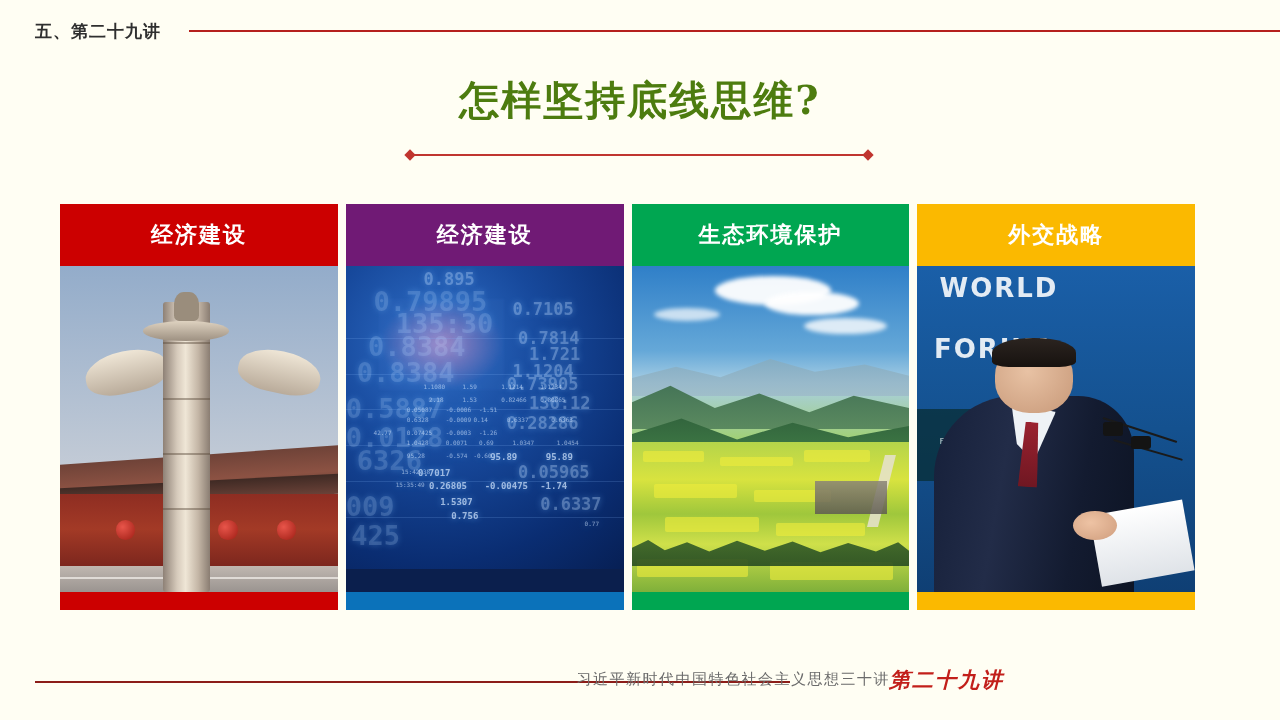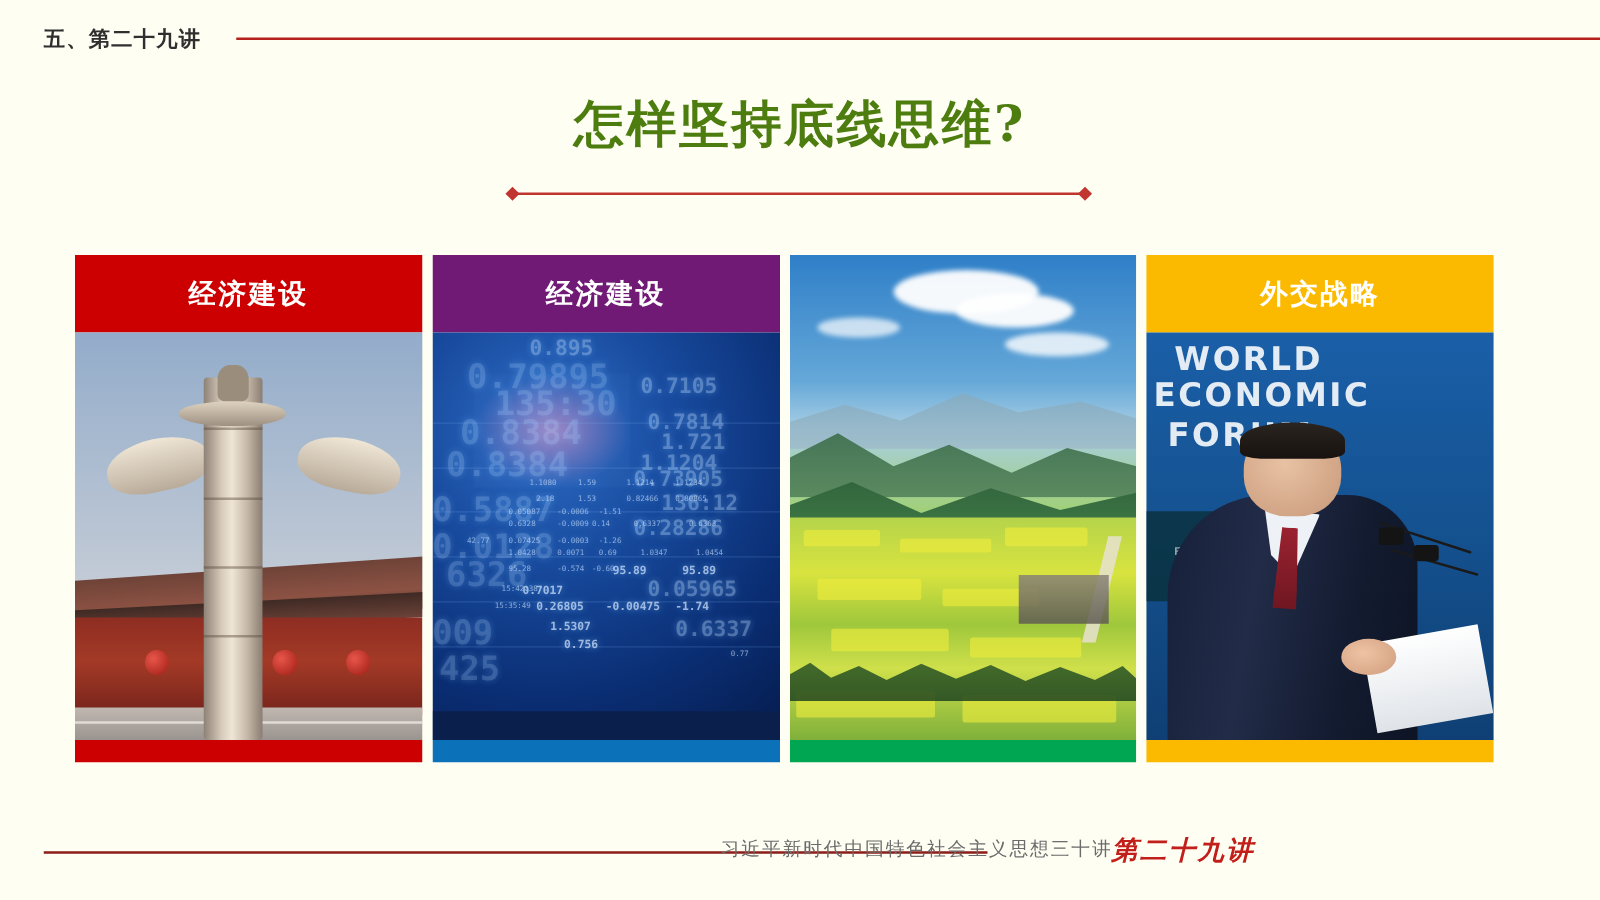--- a/index.html
+++ b/index.html
@@ -541,20 +541,21 @@
       <div class="num sm" style="left:28%; top:36%">1.1080</div>
       <div class="num sm" style="left:30%; top:40%">2.18</div>
       <div class="num sm" style="left:86%; top:78%">0.77</div>
       <div class="botbar"></div>
     </div>
     <div class="card-foot" style="background:#0b72ba"></div>
   </div>
 
 
   <div class="card">
+    <div class="card-header" style="background:#00a651">生态环境保护</div>
     <div class="card-photo ph-land">
       <div class="cloud c1"></div>
       <div class="cloud c2"></div>
       <div class="cloud c3"></div>
       <div class="cloud c4"></div>
       <div class="mtn-far"></div>
       <div class="mtn-mid"></div>
       <div class="mtn-near"></div>
       <div class="field">
         <div class="patch" style="left:4%;  top:6%;  width:22%; height:7%"></div>
@@ -571,21 +572,20 @@
       <div class="village"></div>
       <div class="trees"></div>
     </div>
     <div class="card-foot" style="background:#00a651"></div>
   </div>
 
   <div class="card">
     <div class="card-header" style="background:#fbb900">外交战略</div>
     <div class="card-photo ph-wef">
       <div class="wef-word w1">WORLD</div>
-      <div class="wef-word w2">ECONOMIC</div>
       <div class="wef-word w3">FORUM</div>
       <div class="dark-panel"></div>
       <div class="sub-line s1">ED TO</div>
       <div class="sub-line s2">SE STATE</div>
       <div class="sub-line s3">LD</div>
       <div class="suit"></div>
       <div class="shirt"></div>
       <div class="tie"></div>
       <div class="head"></div>
       <div class="hair"></div>

